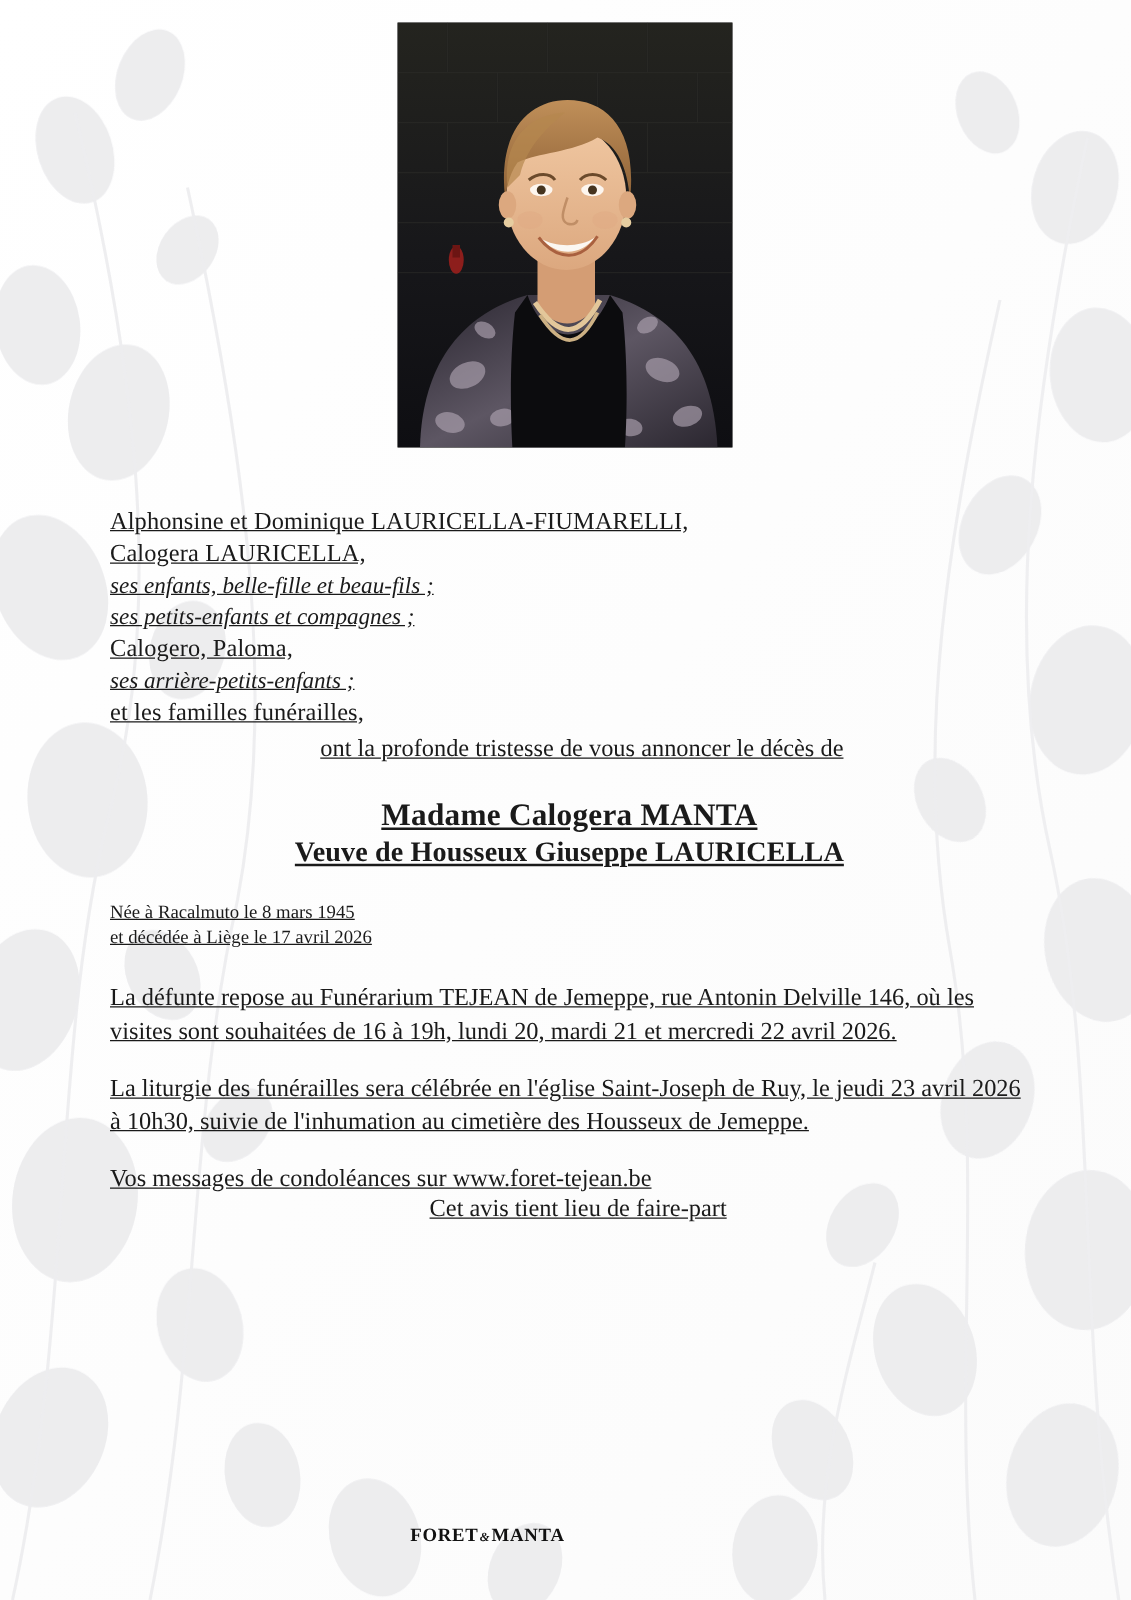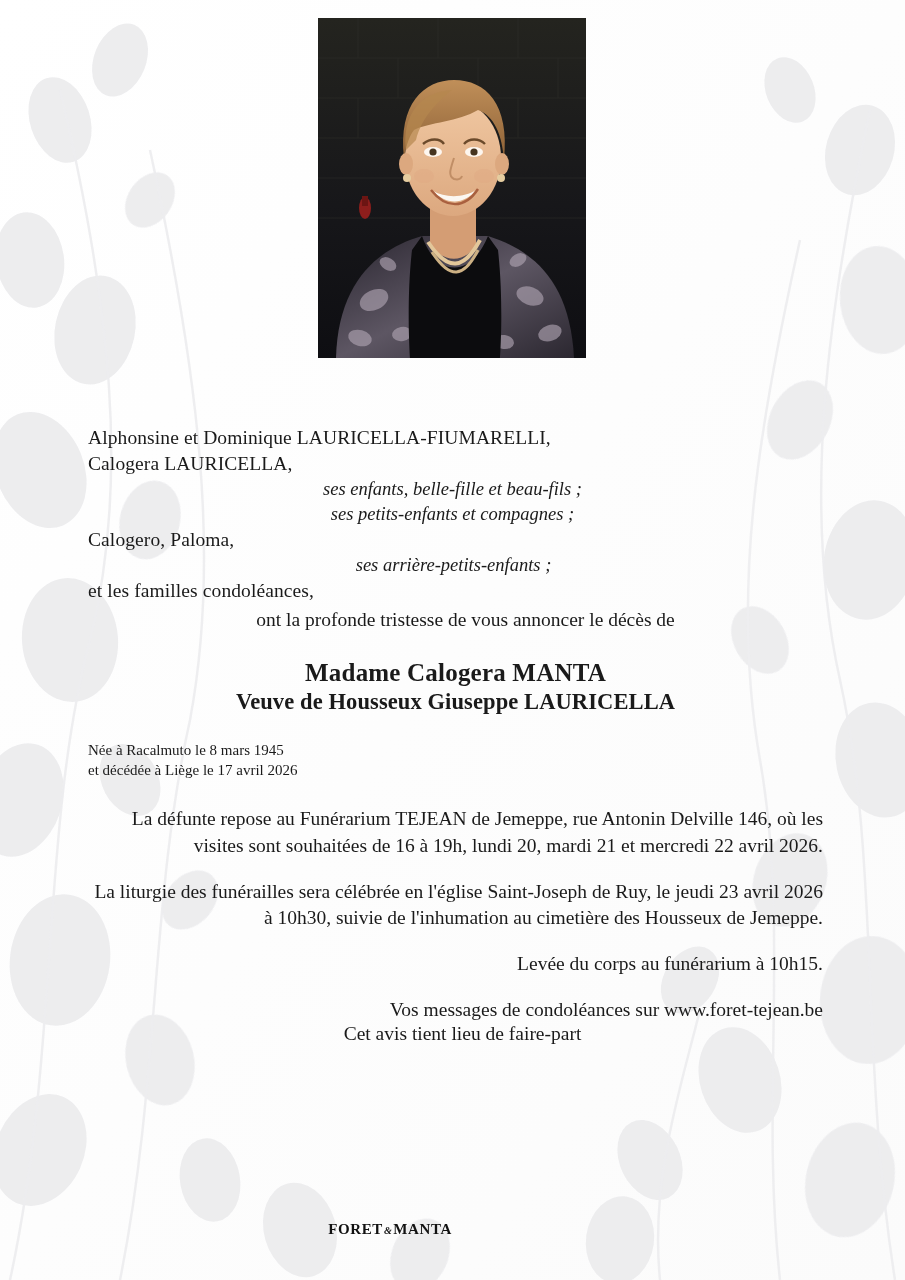--- a/index.html
+++ b/index.html
@@ -45,35 +45,36 @@
     width: 268px;
     height: 340px;
     background: #000;
     overflow: hidden;
   }
   .portrait-svg { display: block; width: 268px; height: 340px; }
 
   
   .content {
     position: absolute;
-    top: 425px;
+    top: 405px;
     left: 88px;
     width: 735px;
+    text-decoration: underline;
   }
 
   .family-line {
     font-size: 19.5px;
     line-height: 1.33;
     letter-spacing: 0.1px;
   }
   .relation {
     font-style: italic;
     font-size: 18.5px;
     line-height: 1.35;
-    text-align: center;
+    text-align: left;
     padding-right: 6px;
   }
   .relation.indent-a { padding-right: 4px; }
 
   .announce {
     text-align: center;
     font-size: 19.5px;
     margin-top: 5px;
     margin-left: 20px;
   }
@@ -99,21 +100,21 @@
     text-align: left;
     font-size: 15px;
     margin-top: 24px;
     line-height: 1.35;
   }
 
   .para {
     font-size: 19.5px;
     line-height: 1.34;
     margin-top: 20px;
-    text-align: right;
+    text-align: left;
   }
   .para.first { margin-top: 26px; }
 
   .closing {
     text-align: center;
     font-size: 19.5px;
     margin-left: 14px;
   }
 
   
@@ -293,37 +294,36 @@
     <div class="family-line">Alphonsine et Dominique LAURICELLA-FIUMARELLI,</div>
     <div class="family-line">Calogera LAURICELLA,</div>
 
     <div class="relation">ses enfants, belle-fille et beau-fils ;</div>
 
     <div class="relation">ses petits-enfants et compagnes ;</div>
 
     <div class="family-line">Calogero, Paloma,</div>
     <div class="relation indent-a">ses arrière-petits-enfants ;</div>
 
-    <div class="family-line">et les familles condoléances,</div>
+    <div class="family-line">et les familles funérailles,</div>
 
     <div class="announce">ont la profonde tristesse de vous annoncer le décès de</div>
 
     <div class="deceased">
       <span class="name">Madame Calogera MANTA</span>
       <span class="spouse">Veuve de Housseux Giuseppe LAURICELLA</span>
     </div>
 
     <div class="birthdeath">
       <div>Née à Racalmuto le 8 mars 1945</div>
       <div>et décédée à Liège le 17 avril 2026</div>
     </div>
 
     <div class="para first">La défunte repose au Funérarium TEJEAN de Jemeppe, rue Antonin Delville 146, où les visites sont souhaitées de 16 à 19h, lundi 20, mardi 21 et mercredi 22 avril 2026.</div>
     <div class="para">La liturgie des funérailles sera célébrée en l'église Saint-Joseph de Ruy, le jeudi 23 avril 2026 à 10h30, suivie de l'inhumation au cimetière des Housseux de Jemeppe.</div>
-    <div class="para">Levée du corps au funérarium à 10h15.</div>
     <div class="para">Vos messages de condoléances sur www.foret-tejean.be</div>
 
     <div class="closing">Cet avis tient lieu de faire-part</div>
   </div>
 
   <div class="footer">
     <div class="logo">
       <span>FORET</span>
       <span class="amp">&amp;</span>
       <span>MANTA</span>

